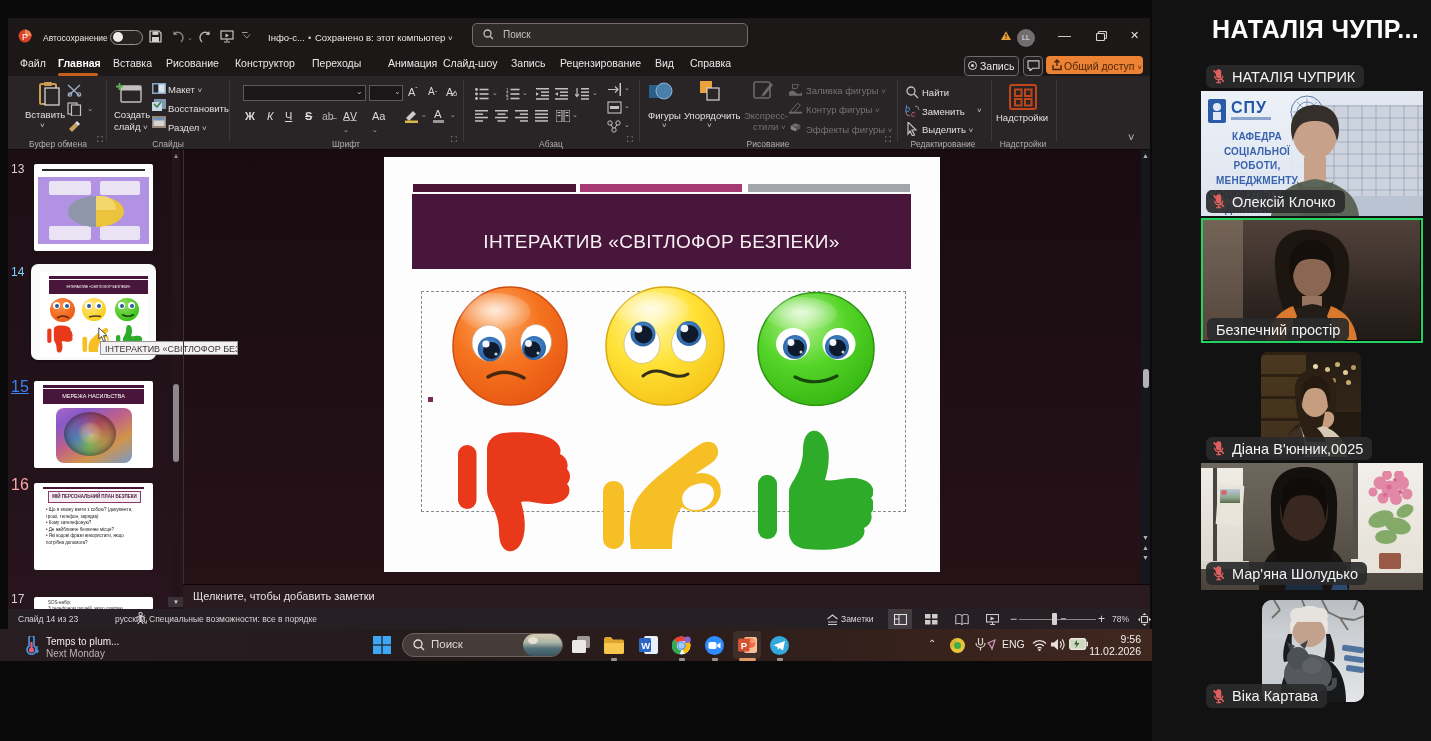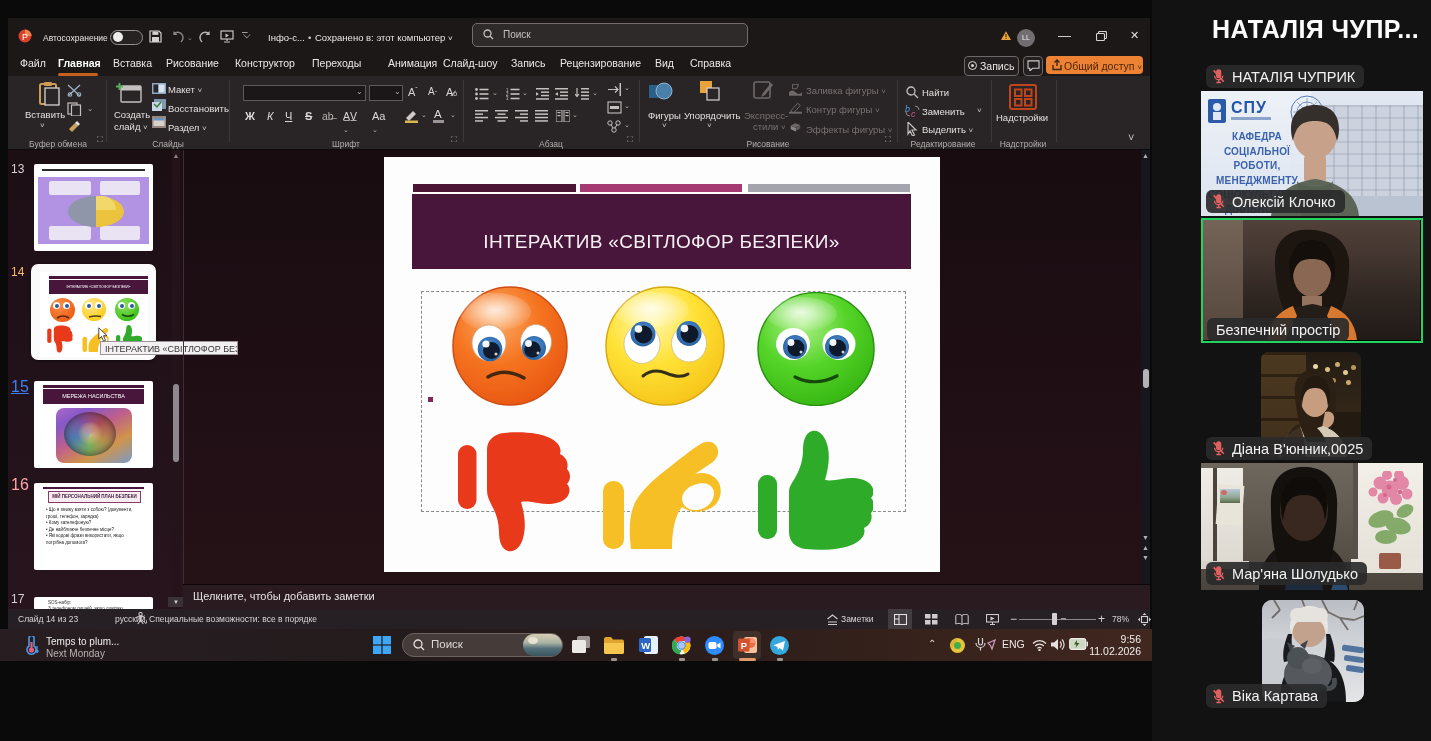--- a/index.html
+++ b/index.html
@@ -393,21 +393,21 @@
   <div class="abs" style="left:8px;top:5px;width:103px;height:2px;background:#2a2a2a;"></div>
   <div class="abs" style="left:4px;top:13px;width:111px;height:67px;background:#b292e2;"></div>
   <div class="abs" style="left:15px;top:17px;width:42px;height:14px;background:#e9e3f4;border-radius:2px;"></div>
   <div class="abs" style="left:66px;top:17px;width:40px;height:14px;background:#e9e3f4;border-radius:2px;"></div>
   <div class="abs" style="left:15px;top:62px;width:42px;height:14px;background:#e9e3f4;border-radius:2px;"></div>
   <div class="abs" style="left:66px;top:62px;width:40px;height:14px;background:#e9e3f4;border-radius:2px;"></div>
   <div class="abs" style="left:34px;top:32px;width:28px;height:31px;background:#9096aa;border-radius:56px 0 0 56px / 31px 0 0 31px;"></div>
   <div class="abs" style="left:62px;top:32px;width:28px;height:31px;background:#ecc33c;border-radius:0 56px 56px 0 / 0 31px 31px 0;"></div>
   <div class="abs" style="left:62px;top:32px;width:20px;height:14px;background:#f2d76a;border-radius:0 40px 0 0;"></div>
 </div>
-<span class="abs" style="left:11px;top:265px;font-size:12px;color:#fdba74;">14</span>
+<span class="abs" style="left:11px;top:265px;font-size:12px;color:#7dd3fc;">14</span>
 <div class="abs" style="left:31px;top:264px;width:125px;height:96px;background:#fbfafa;border-radius:7px;box-shadow:0 1px 3px rgba(0,0,0,0.5);"></div>
 <div class="abs" style="left:40px;top:272px;width:108px;height:85px;background:#fff;overflow:hidden;">
   <div class="abs" style="left:9px;top:4px;width:99px;height:2.5px;background:#47163a;"></div>
   <div class="abs" style="left:9px;top:8px;width:99px;height:14px;background:#47163a;color:#fff;font-size:3.5px;text-align:center;line-height:14px;">ІНТЕРАКТИВ «СВІТЛОФОР БЕЗПЕКИ»</div>
   <div class="abs" style="left:10px;top:26px;width:25px;height:24px;border-radius:50%;background:radial-gradient(circle at 38% 30%,#fa9048,#ef5f17 70%);"></div>
   <div class="abs" style="left:42px;top:26px;width:24px;height:23px;border-radius:50%;background:radial-gradient(circle at 38% 30%,#ffe98a,#fbce1e 70%);"></div>
   <div class="abs" style="left:75px;top:26px;width:24px;height:23px;border-radius:50%;background:radial-gradient(circle at 38% 30%,#90e060,#3fc31b 70%);"></div>
   <div class="abs" style="left:13px;top:30px;width:7px;height:7px;border-radius:50%;background:#fff;"></div>
     <div class="abs" style="left:23px;top:30px;width:7px;height:7px;border-radius:50%;background:#fff;"></div>
   <div class="abs" style="left:45px;top:30px;width:7px;height:7px;border-radius:50%;background:#fff;"></div>

